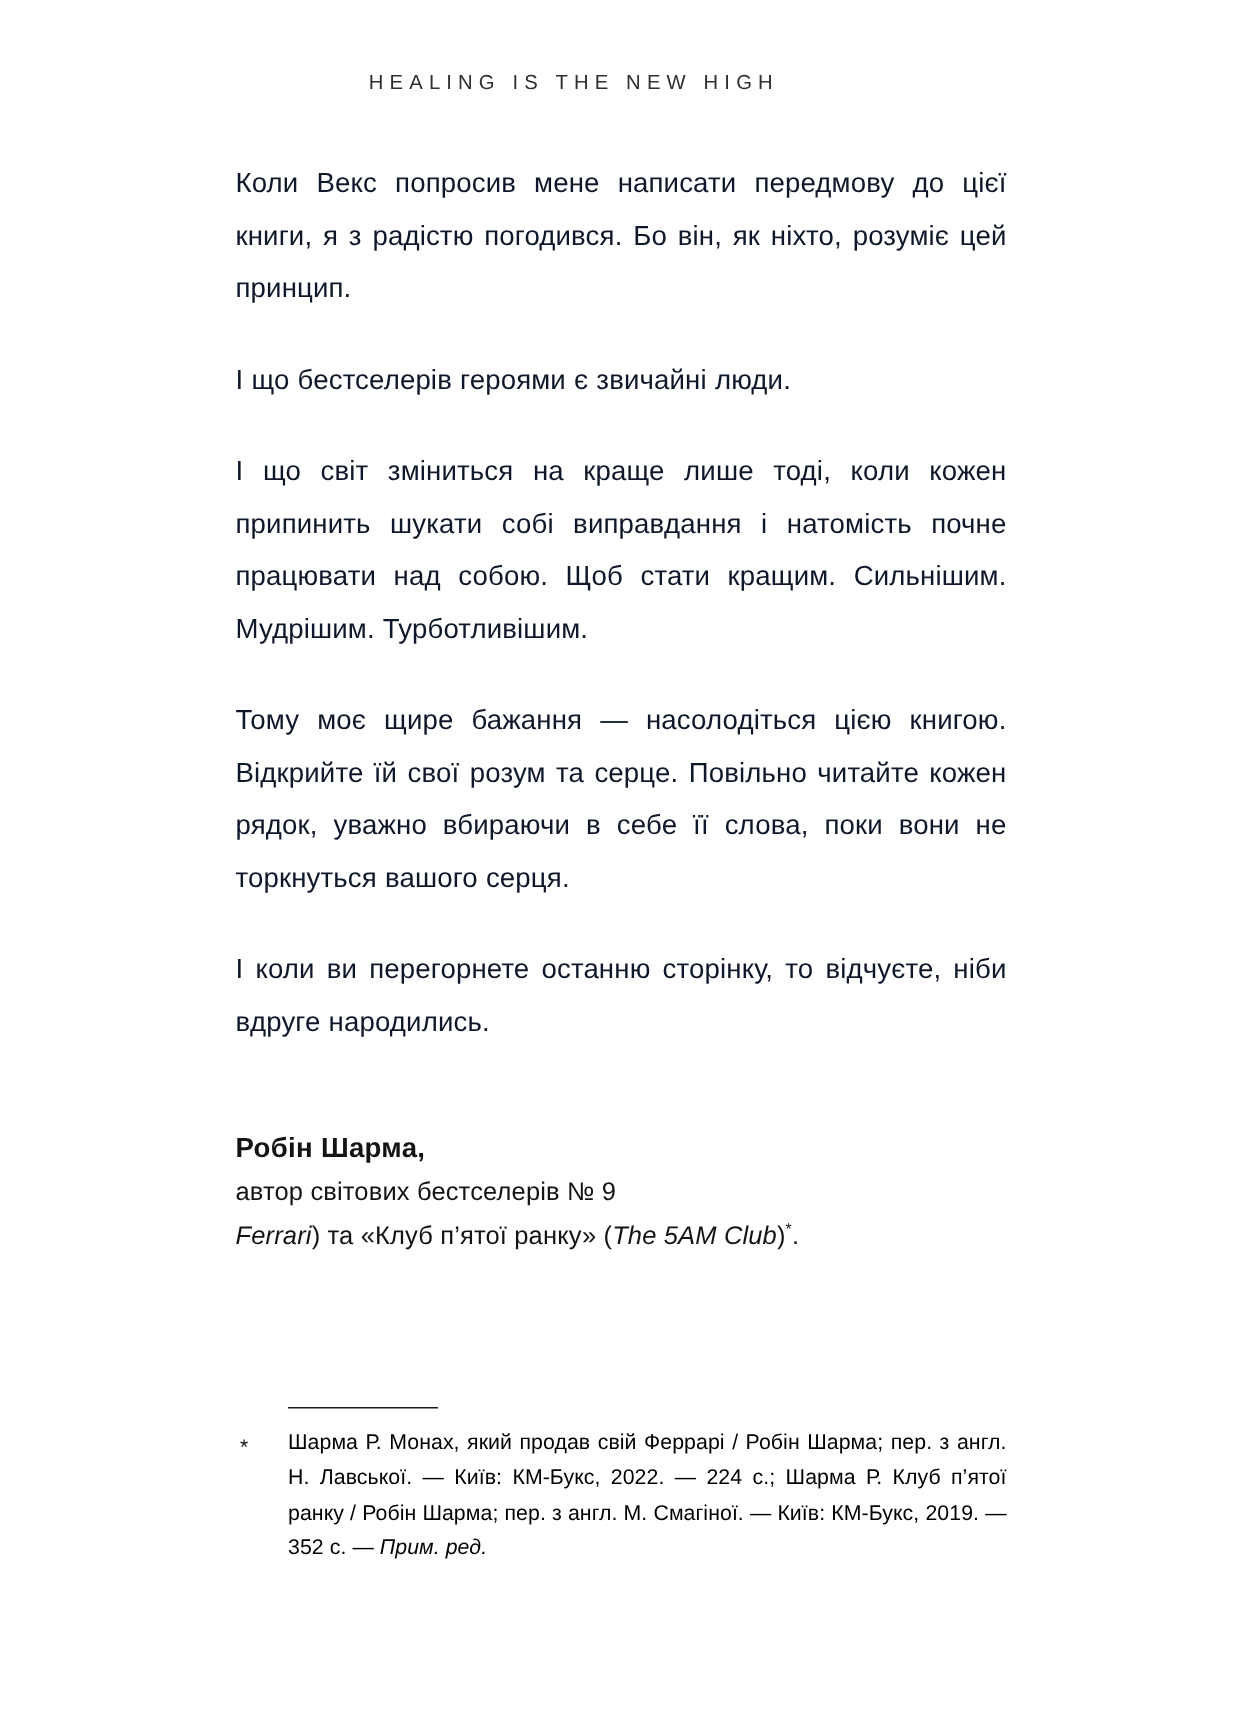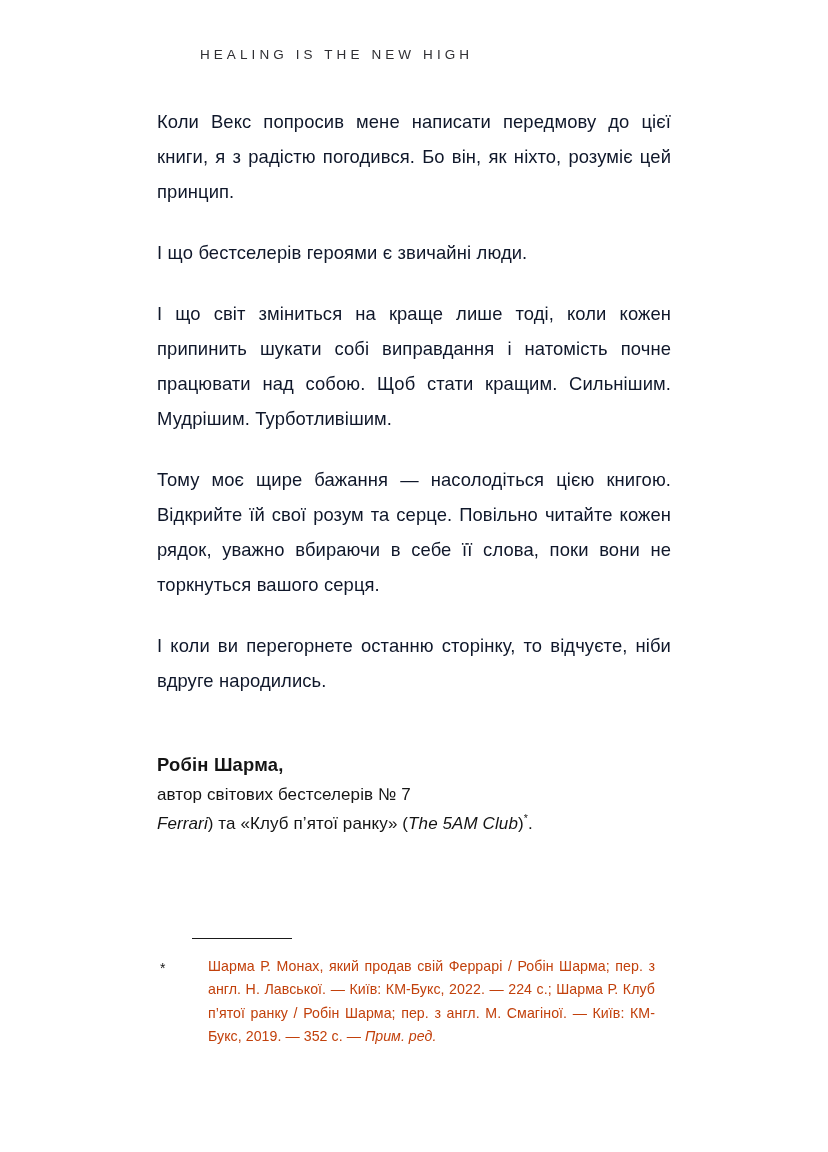--- a/index.html
+++ b/index.html
@@ -33,20 +33,21 @@
     width: 669px;
     text-align: center;
     font-family: "Liberation Sans", sans-serif;
     font-size: 13.5px;
     font-weight: 400;
     letter-spacing: 4.1px;
     text-indent: 4.1px;
     color: #2f2f33;
     text-transform: uppercase;
     white-space: nowrap;
+    padding-left: 46px;
   }
 
   
   .text-column {
     position: absolute;
     left: 157px;
     top: 104px;
     width: 514px;
   }
 
@@ -130,25 +131,25 @@
   .footnote-star {
     position: absolute;
     left: 3px;
     top: 2px;
     font-size: 14px;
     line-height: 23px;
     color: #141414;
   }
 
   .footnote-text {
-    margin: 16px;
+    margin: 0;
     font-family: "Liberation Sans", sans-serif;
     font-size: 14.2px;
     line-height: 23.4px;
-    color: #c2410c;
+    color: #000000;
     text-align: justify;
     text-justify: inter-word;
     letter-spacing: 0.05px;
   }
 
   .footnote-text .it {
     font-style: italic;
   }
 </style>
 </head>
@@ -161,21 +162,21 @@
   <div class="text-column">
     <p class="body-paragraph">Коли Векс попросив мене написати передмову до цієї книги, я з радістю погодився. Бо він, як ніхто, розуміє цей принцип.</p>
     <p class="body-paragraph">І що бестселерів героями є звичайні люди.</p>
     <p class="body-paragraph">І що світ зміниться на краще лише тоді, коли кожен припинить шукати собі виправдання і натомість почне працювати над собою. Щоб стати кращим. Сильнішим. Мудрішим. Турботливішим.</p>
     <p class="body-paragraph">Тому моє щире бажання — насолодіться цією книгою. Відкрийте їй свої розум та серце. Повільно читайте кожен рядок, уважно вбираючи в себе її слова, поки вони не торкнуться вашого серця.</p>
     <p class="body-paragraph">І коли ви перегорнете останню сторінку, то відчуєте, ніби вдруге народились.</p>
   </div>
 
   <div class="attribution">
     <span class="attribution-name">Робін Шарма,</span>
-    <span class="attribution-line">автор світових бестселерів № 7</span>
+    <span class="attribution-line">автор світових бестселерів № 9</span>
     <span class="attribution-line"><span class="it">Ferrari</span><span>) та «Клуб п’ятої ранку» (</span><span class="it">The 5AM Club</span><span>)</span><sup class="footnote-marker">*</sup><span>.</span></span>
   </div>
 
   <div class="footnote">
     <div class="footnote-rule"></div>
     <div class="footnote-body">
       <span class="footnote-star">*</span>
       <p class="footnote-text"><span>Шарма Р. Монах, який продав свій Феррарі / Робін Шарма; пер. з англ. Н. Лавської. — Київ: КМ-Букс, 2022. — 224 с.; Шарма Р. Клуб п’ятої ранку / Робін Шарма; пер. з англ. М. Смагіної. — Київ: КМ-Букс, 2019. — 352 с. — </span><span class="it">Прим. ред.</span></p>
     </div>
   </div>

